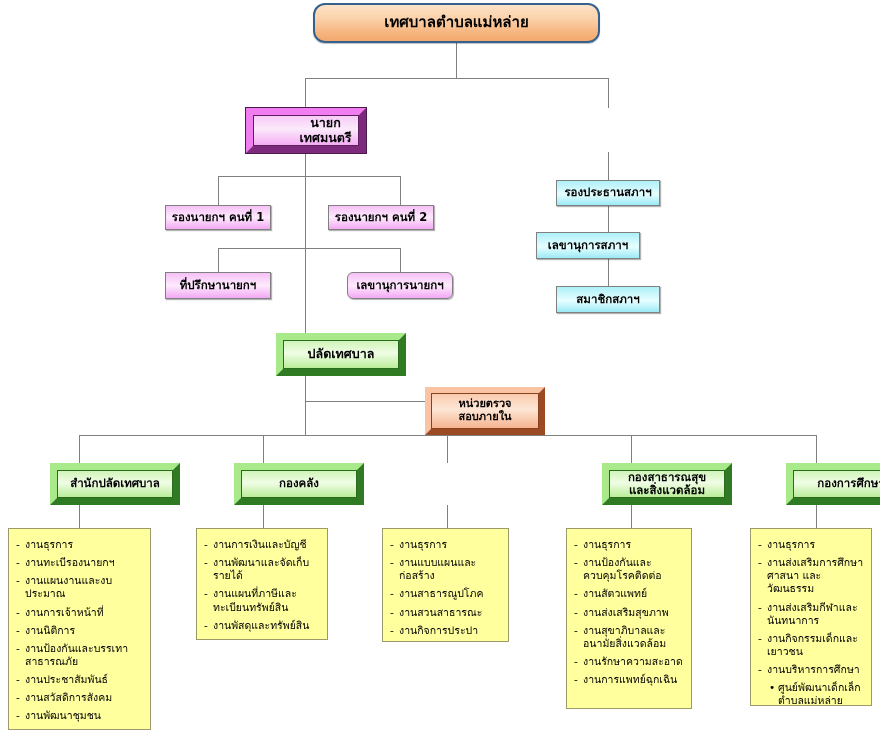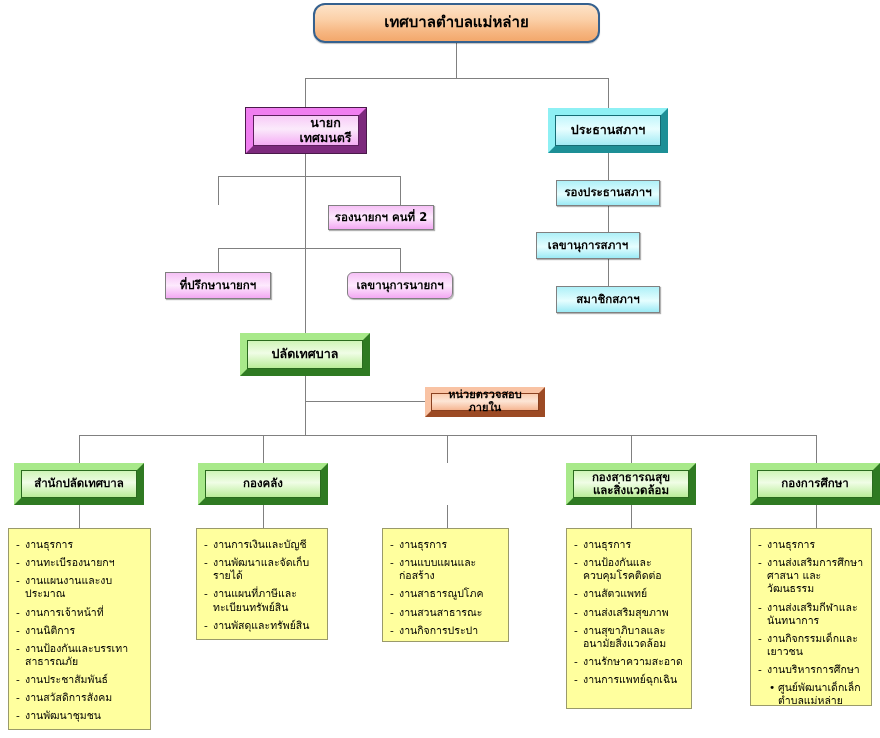--- a/index.html
+++ b/index.html
@@ -51,20 +51,21 @@
   }
   .bevel-cyan{
     border-color:#8ef0f4 #1d8f96 #1d8f96 #8ef0f4;
     background:linear-gradient(to bottom,#bff5fb 0%,#e8feff 45%,#9de9f3 100%);
     box-shadow:0 0 0 1px #156b73 inset;
   }
   .bevel-green{
     border-color:#a8e98a #2f7a22 #2f7a22 #a8e98a;
     background:linear-gradient(to bottom,#cdf4b4 0%,#f0fde6 45%,#b6ec93 100%);
     box-shadow:0 0 0 1px #2b6b1f inset;
+    margin-left:36px;
   }
   .bevel-salmon{
     border-color:#f9c3a4 #9c4a24 #9c4a24 #f9c3a4;
     background:linear-gradient(to bottom,#f9c9ab 0%,#fde6d6 45%,#f5b18b 100%);
     box-shadow:0 0 0 1px #8a4120 inset;
   }
 
   
   .flat-pink{
     border:1px solid #808080;
@@ -132,34 +133,34 @@
   <div class="ln lnv" style="left:79px;top:505px;height:23px;"></div>
   <div class="ln lnv" style="left:263px;top:505px;height:23px;"></div>
   <div class="ln lnv" style="left:447px;top:505px;height:23px;"></div>
   <div class="ln lnv" style="left:631px;top:505px;height:23px;"></div>
   <div class="ln lnv" style="left:816px;top:505px;height:23px;"></div>
 
   <div class="node root" style="left:313px;top:3px;width:287px;height:40px;">เทศบาลตำบลแม่หล่าย</div>
 
   <div class="node bevel bevel-magenta" style="left:246px;top:108px;width:120px;height:45px;padding-left:44px;">นายกเทศมนตรี</div>
 
-  <div class="node bevel bevel-cyan" style="left:548px;top:108px;width:120px;height:45px;">ประธานสภาฯ</div>
-
+
+  <div class="node flat-pink" style="left:165px;top:205px;width:106px;height:25px;">รองนายกฯ คนที่ 1</div>
   <div class="node flat-pink" style="left:328px;top:205px;width:106px;height:25px;">รองนายกฯ คนที่ 2</div>
 
   <div class="node flat-pink" style="left:165px;top:272px;width:106px;height:27px;">ที่ปรึกษานายกฯ</div>
   <div class="node flat-pink" style="left:347px;top:272px;width:106px;height:27px;border-radius:6px;">เลขานุการนายกฯ</div>
 
   <div class="node flat-cyan" style="left:556px;top:180px;width:104px;height:26px;">รองประธานสภาฯ</div>
   <div class="node flat-cyan" style="left:536px;top:232px;width:104px;height:27px;">เลขานุการสภาฯ</div>
   <div class="node flat-cyan" style="left:556px;top:286px;width:104px;height:27px;">สมาชิกสภาฯ</div>
 
   <div class="node bevel bevel-green" style="left:240px;top:333px;width:130px;height:43px;">ปลัดเทศบาล</div>
 
-  <div class="node bevel bevel-salmon" style="left:425px;top:387px;width:120px;height:30px;padding:8px;border-width:6px;font-size:11px;">หน่วยตรวจสอบภายใน</div>
+  <div class="node bevel bevel-salmon" style="left:425px;top:387px;width:120px;height:30px;padding:18px;border-width:6px;font-size:11px;">หน่วยตรวจสอบภายใน</div>
 
   <div class="node bevel bevel-green" style="left:14px;top:463px;width:130px;height:42px;font-size:11.5px;">สำนักปลัดเทศบาล</div>
   <div class="node bevel bevel-green" style="left:198px;top:463px;width:130px;height:42px;font-size:11.5px;text-align:right;">กองคลัง</div>
   <div class="node bevel bevel-green" style="left:566px;top:463px;width:130px;height:42px;font-size:11.5px;white-space:pre-line;">กองสาธารณสุข
 และสิ่งแวดล้อม</div>
   <div class="node bevel bevel-green" style="left:750px;top:463px;width:130px;height:42px;font-size:11.5px;">กองการศึกษา</div>
 
   <div class="tasks" style="left:8px;top:528px;width:143px;height:202px;">
     <ul>
         <li><span class="dash">-</span><span>งานธุรการ</span></li>

